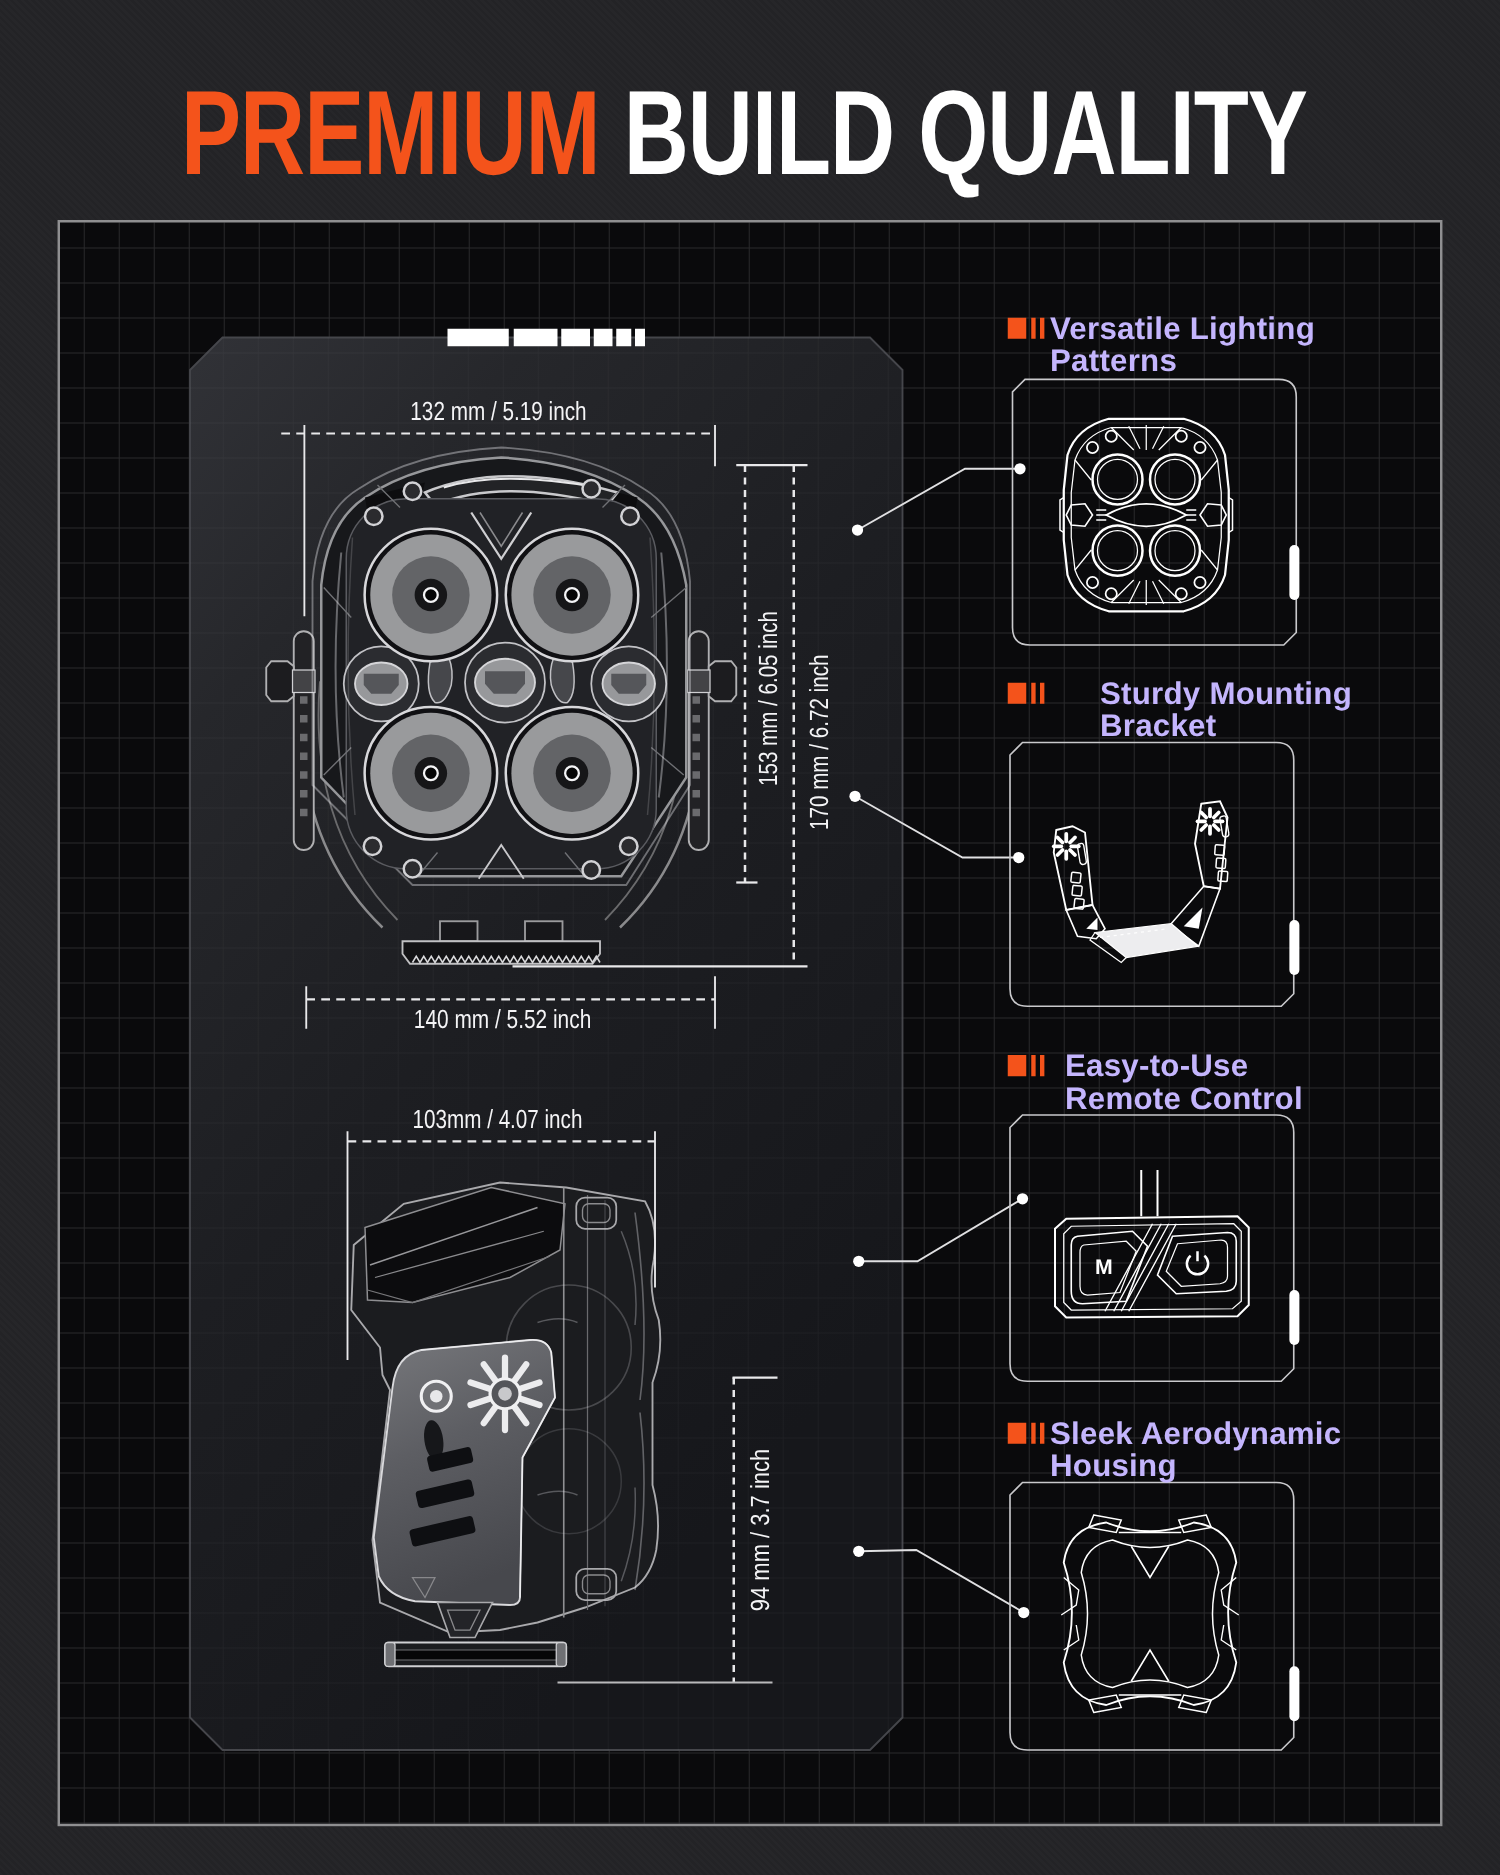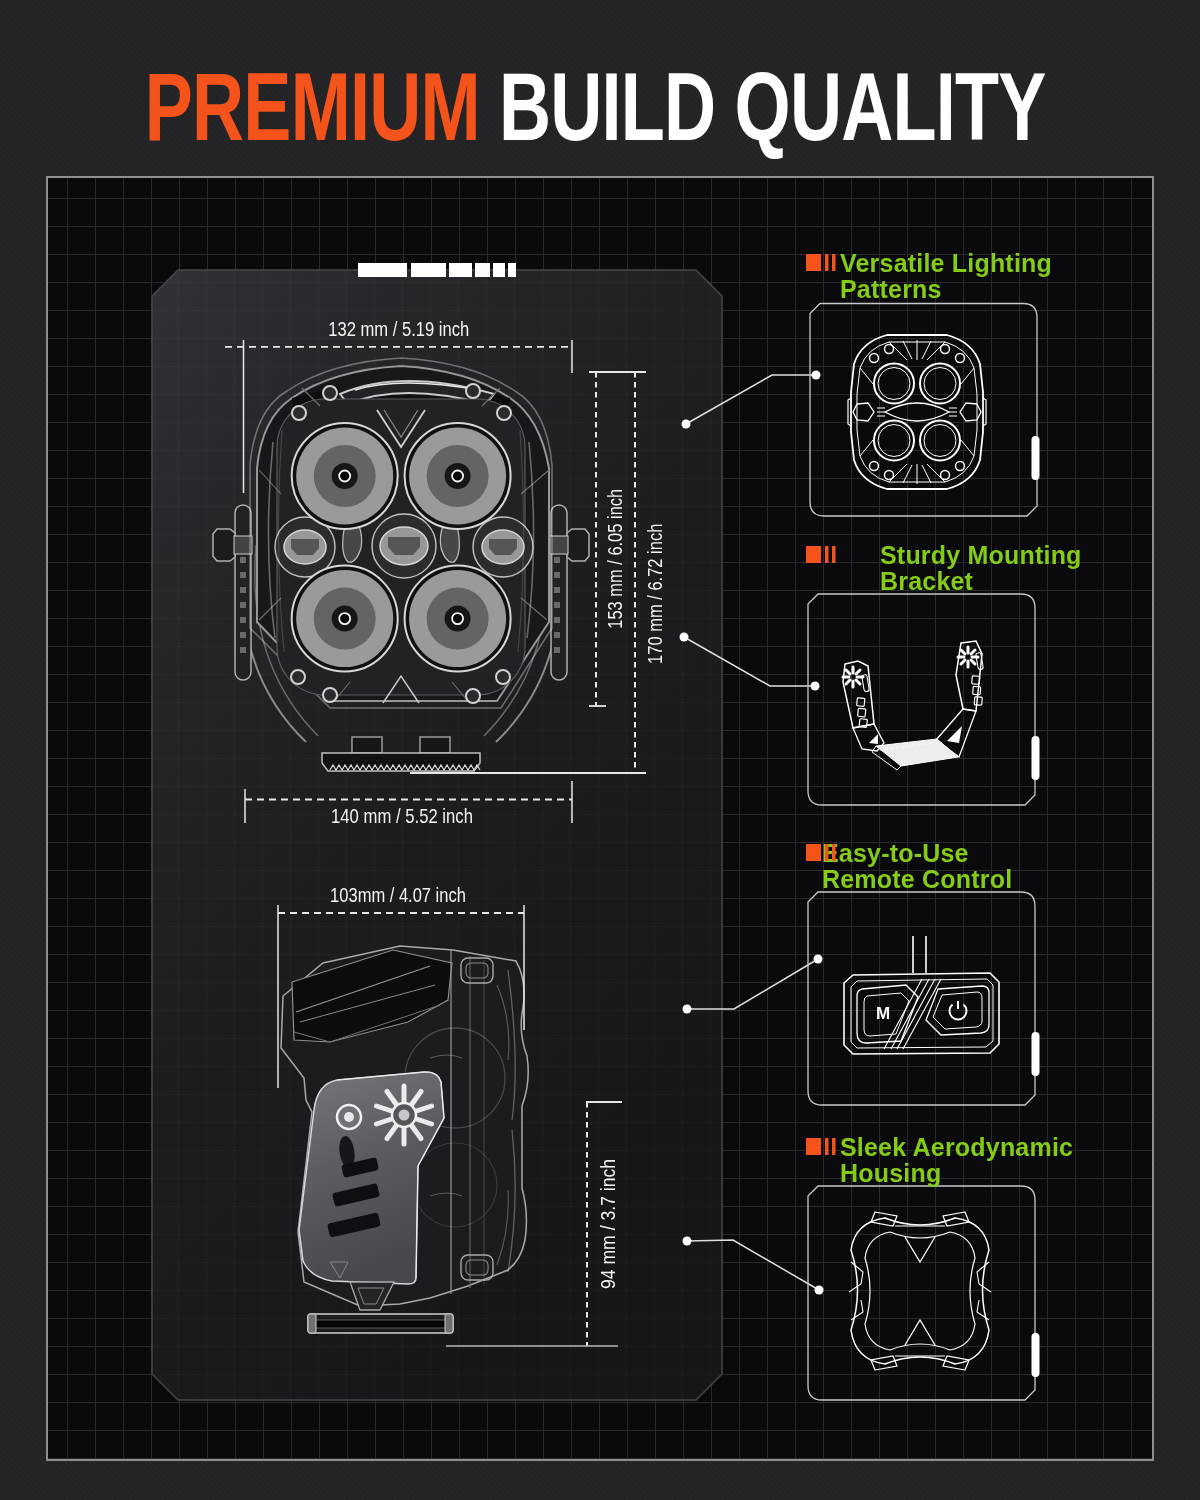--- a/index.html
+++ b/index.html
@@ -15,21 +15,21 @@
   .title .inner{display:inline-block;transform:scaleX(.7505);transform-origin:center;}
   .title .orange{color:#f4531b;}
   
   .gridpanel{position:absolute;left:46px;top:176px;width:1104px;height:1281px;
     border:2px solid #8f8f91;background-color:#0a0a0c;
     background-image:
       linear-gradient(to right, #29292b 1px, transparent 1px),
       linear-gradient(to bottom, #29292b 1px, transparent 1px);
     background-size:28px 28px;background-position:19px 20px;}
   svg{position:absolute;left:0;top:0;}
-  .ftitle{position:absolute;color:#84cc16;font-weight:bold;font-size:25px;
+  .ftitle{position:absolute;color:#c4b5fd;font-weight:bold;font-size:25px;
     line-height:25.5px;letter-spacing:0.2px;white-space:nowrap;
     transform-origin:left top;}
 </style>
 </head>
 <body>
 <div id="bgtex"></div>
 <div class="title"><span class="inner"><span class="orange">PREMIUM</span> BUILD QUALITY</span></div>
 <div class="gridpanel"></div>
 <svg width="1200" height="1500" viewBox="0 0 1200 1500" style="opacity:0.999">
   <defs>
@@ -432,21 +432,21 @@
     <path d="M965,1212 l-22,4 4,10 22,-4 Z" stroke-width="1.2"></path>
     <path d="M875,1370 l22,-4 -4,-10 -22,4 Z" stroke-width="1.2"></path>
     <path d="M965,1370 l-22,-4 4,-10 22,4 Z" stroke-width="1.2"></path>
     <path d="M851,1262 l12,10 -2,12 -12,8 M851,1320 l12,-8 -2,-12 M989,1262 l-12,10 2,12 12,8 M989,1320 l-12,-8 2,-12" stroke-width="1.1"></path>
     <path d="M895,1226 h50 M895,1356 h50" stroke-width="1.1"></path>
   </g>
 </svg>
 
 <div class="ftitle" style="left:840px;top:251px;">Versatile Lighting<br>Patterns</div>
 <div class="ftitle" style="left:880px;top:543px;">Sturdy Mounting<br>Bracket</div>
-<div class="ftitle" style="left:822px;top:841px;">Easy-to-Use<br>Remote Control</div>
+<div class="ftitle" style="left:852px;top:841px;">Easy-to-Use<br>Remote Control</div>
 <div class="ftitle" style="left:840px;top:1135px;">Sleek Aerodynamic<br>Housing</div>
 
 <svg width="40" height="20" style="position:absolute;left:806px;top:254px;" viewBox="0 0 40 20">
   <rect x="0" y="0" width="15" height="17" fill="#f4531b"></rect>
     <rect x="19" y="0" width="3.5" height="17" fill="#f4531b"></rect>
     <rect x="26" y="0" width="3.5" height="17" fill="#f4531b"></rect>
 </svg>
 <svg width="40" height="20" style="position:absolute;left:806px;top:546px;" viewBox="0 0 40 20">
   <rect x="0" y="0" width="15" height="17" fill="#f4531b"></rect>
     <rect x="19" y="0" width="3.5" height="17" fill="#f4531b"></rect>

